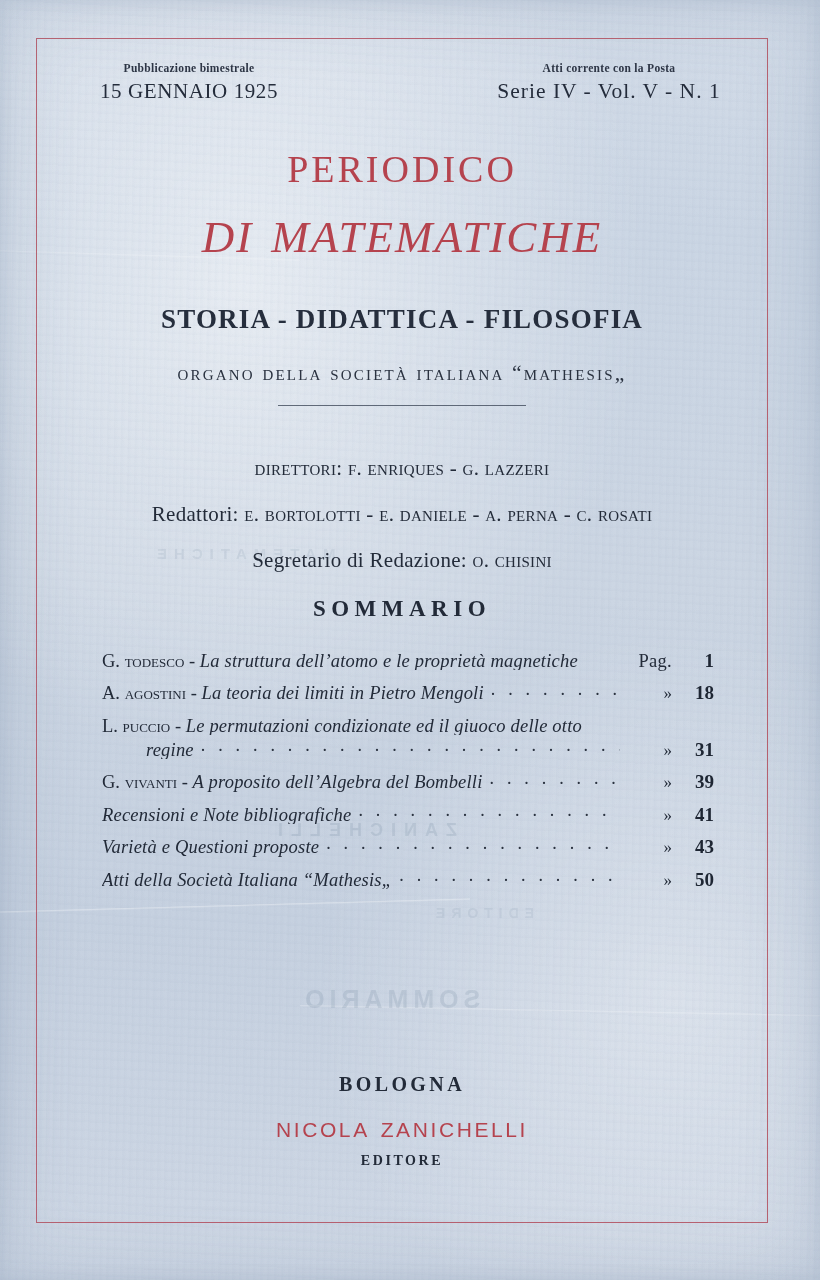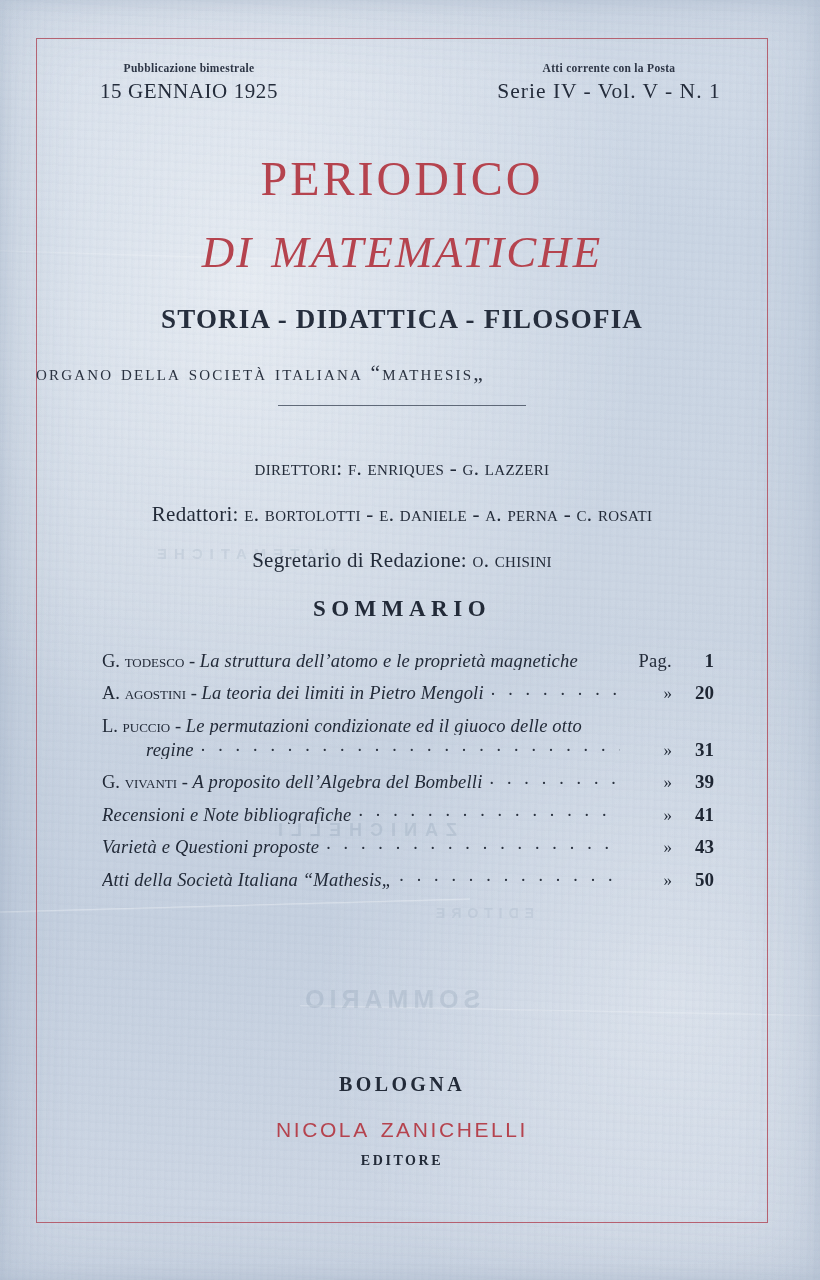--- a/index.html
+++ b/index.html
@@ -121,21 +121,21 @@
     position: absolute;
     left: 0; right: 0;
     top: 98px;
     text-align: center;
   }
   .title-line {
     color: #b5434e;
     font-family: "Liberation Serif", "DejaVu Serif", serif;
     font-variant: small-caps;
     text-transform: lowercase;
-    font-size: 68px;
+    font-size: 54px;
     line-height: 1.06;
     letter-spacing: 3px;
     white-space: nowrap;
   }
   .title-line.l2 {
     font-size: 64px;
     letter-spacing: 2px;
     margin-top: 4px;
     font-style: italic;
   }
@@ -149,20 +149,21 @@
     font-family: "Liberation Serif", serif;
     font-weight: bold;
     font-size: 27px;
     letter-spacing: 1.2px;
     white-space: nowrap;
   }
   .organo {
     position: absolute;
     left: 0; right: 0;
     top: 323px;
+    text-align: center;
     color: #2a3240;
     font-family: "Liberation Serif", serif;
     font-variant: small-caps;
     text-transform: lowercase;
     font-size: 21.5px;
     letter-spacing: 2.2px;
     white-space: nowrap;
   }
 
   .divider {
@@ -382,21 +383,21 @@
         <div class="toc-row">
           <span class="entry"><span class="author"><span class="author-initial">G. </span>Todesco</span><span> - </span><span class="ttl">La struttura dell’atomo e le proprietà magnetiche</span></span>
           <span class="leader nodots"></span>
           <span class="pagmark first">Pag.</span>
           <span class="pagenum">1</span>
         </div>
         <div class="toc-row">
           <span class="entry"><span class="author"><span class="author-initial">A. </span>Agostini</span><span> - </span><span class="ttl">La teoria dei limiti in Pietro Mengoli</span></span>
           <span class="leader"></span>
           <span class="pagmark">»</span>
-          <span class="pagenum">20</span>
+          <span class="pagenum">18</span>
         </div>
         <div class="toc-row wrap-row">
           <span class="entry"><span class="author"><span class="author-initial">L. </span>Puccio</span><span> - </span><span class="ttl">Le permutazioni condizionate ed il giuoco delle otto</span></span>
           <span class="leader nodots"></span>
           <span class="pagmark"></span>
           <span class="pagenum"></span>
         </div>
         <div class="toc-row cont">
           <span class="entry"><span class="cont-indent"></span><span class="ttl">regine</span></span>
           <span class="leader"></span>

